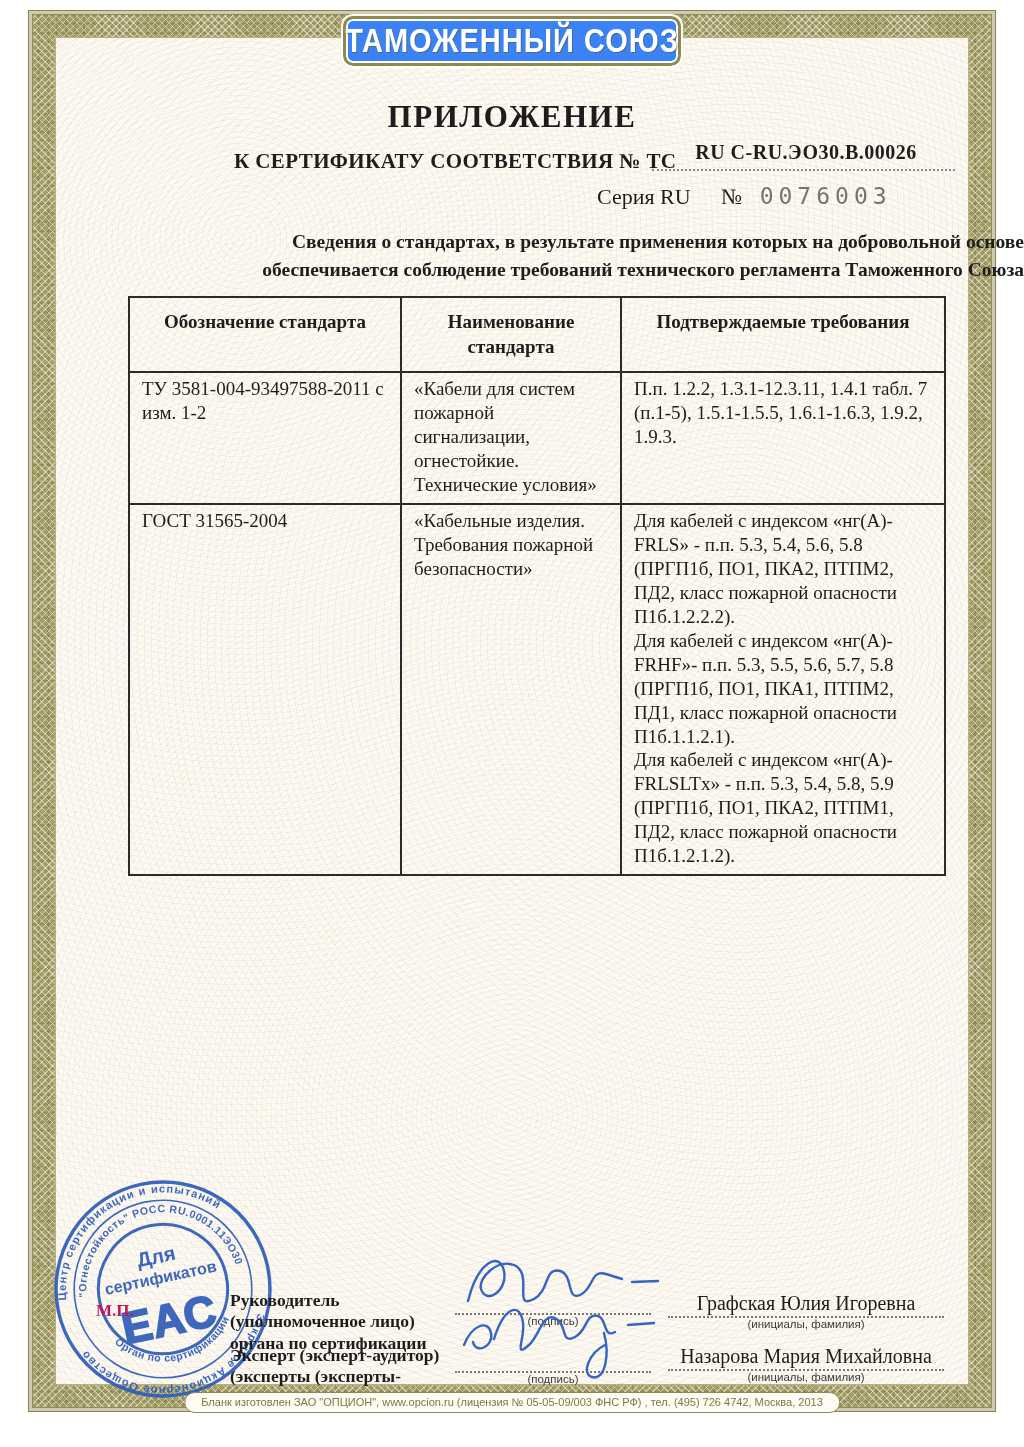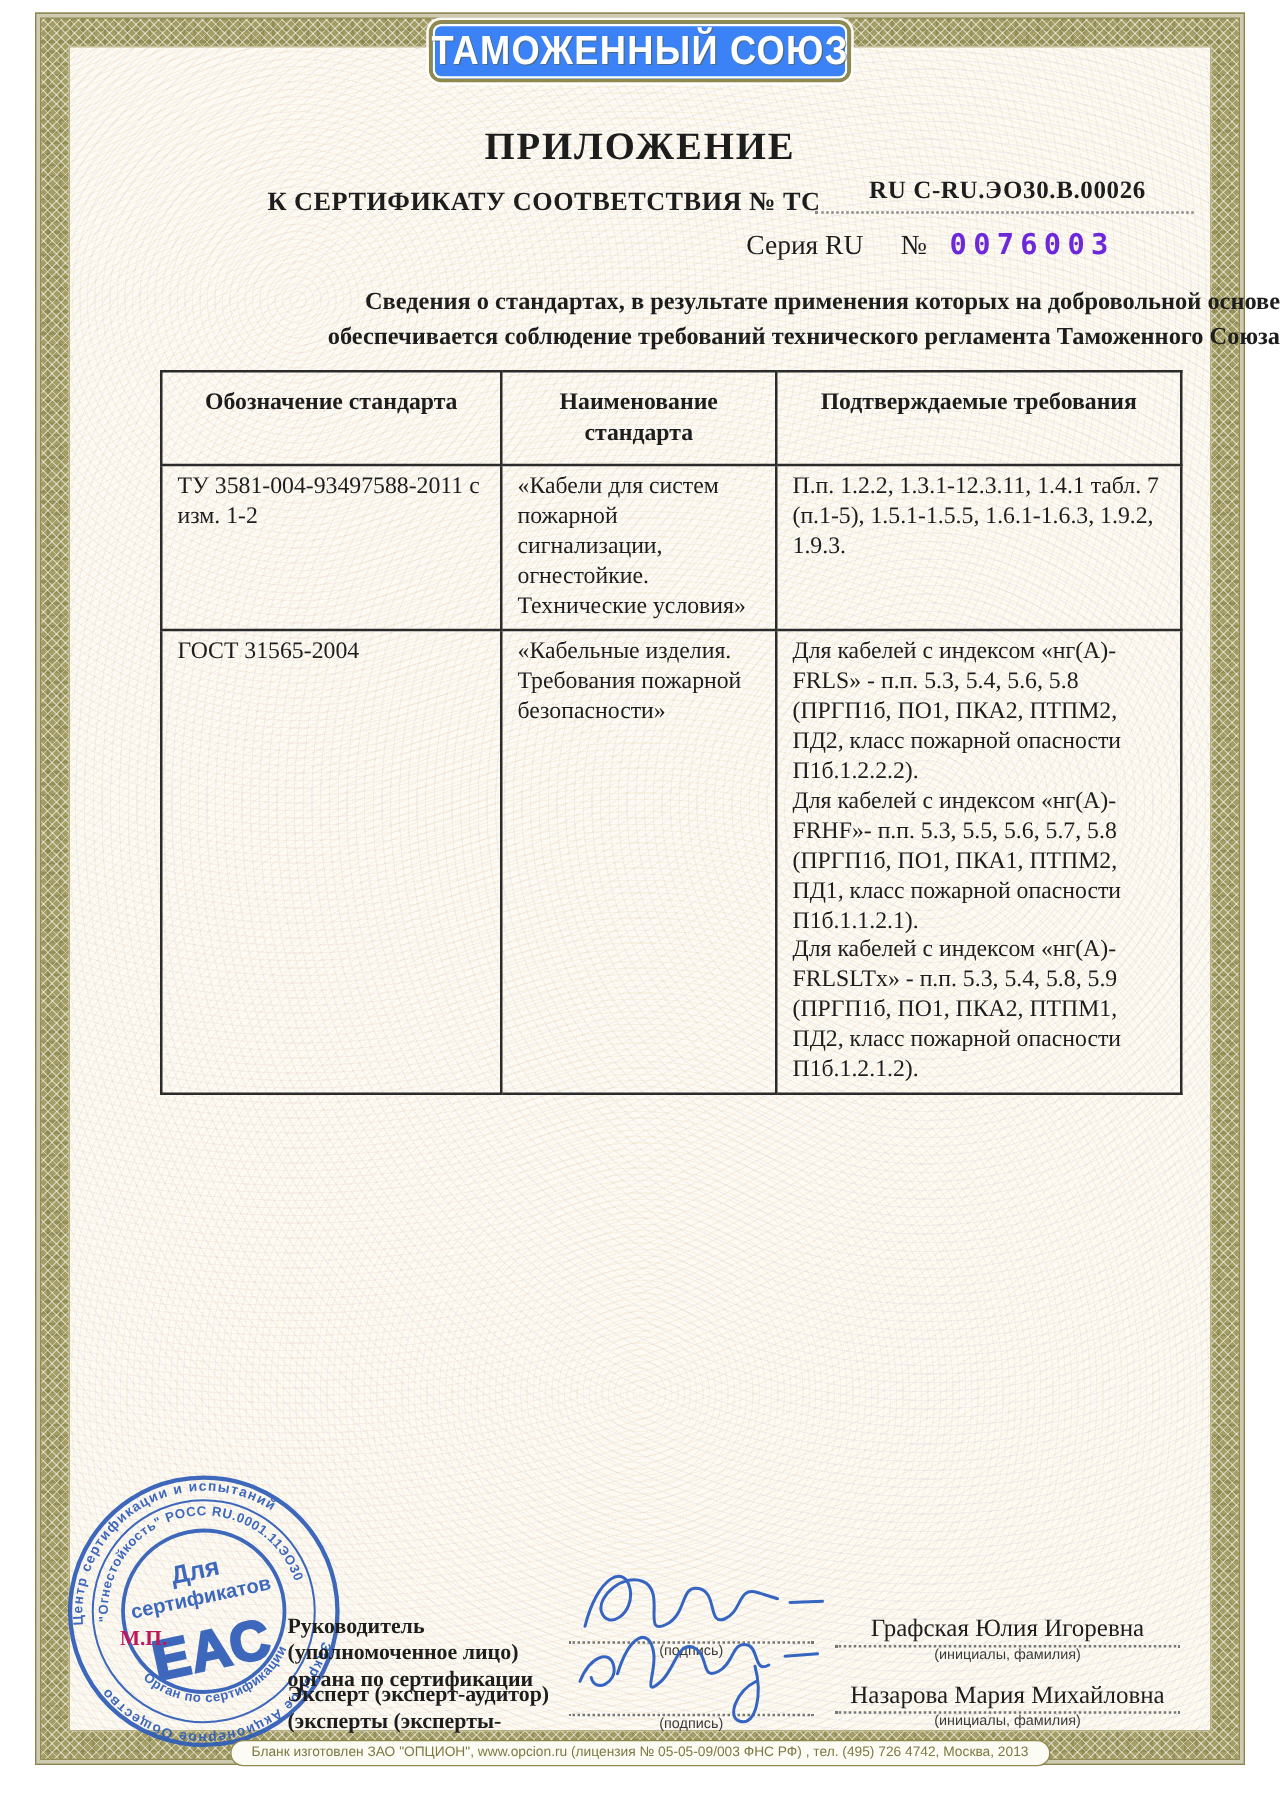--- a/index.html
+++ b/index.html
@@ -39,30 +39,30 @@
   }
   .banner-text {
     color:#fff; font-family:"Liberation Sans", sans-serif; font-weight:bold;
     font-size:29px; letter-spacing:1px; transform:scaleY(1.12);
     text-shadow:1px 1px 0 rgba(90,85,40,.55); white-space:nowrap;
   }
 
   
   .doc-title { position:absolute; left:0; top:99px; width:1024px; text-align:center;
     font-size:31px; font-weight:bold; letter-spacing:1.5px; }
-  .subtitle  { position:absolute; left:214px; top:149px; font-size:21px; font-weight:bold; letter-spacing:.4px; }
+  .subtitle  { position:absolute; left:234px; top:149px; font-size:21px; font-weight:bold; letter-spacing:.4px; }
   .cert-number { position:absolute; left:655px; top:141px; width:302px; text-align:center;
     font-size:20px; font-weight:bold; letter-spacing:.5px; }
   .cert-line { position:absolute; left:652px; top:149px; width:303px; height:22px;
     border-bottom:2px dotted #8a8a8a; }
   .series-row { position:absolute; left:597px; top:183px; display:flex; align-items:baseline; font-size:22px; }
   .series-label { margin-right:30px; }
   .number-sign { margin-right:18px; }
-  .series-number { font-family:"DejaVu Sans Mono", monospace; font-weight:bold;
-    font-size:23px; letter-spacing:5px; color:#6d28d9; }
+  .series-number { font-family:"DejaVu Sans Mono", monospace; font-weight:normal;
+    font-size:23px; letter-spacing:5px; color:#737373; }
 
   .intro { position:absolute; left:0; top:228px; width:1024px; text-align:right;
     font-weight:bold; font-size:19.5px; line-height:1.42; }
 
   
   table.stdtable { position:absolute; left:128px; top:296px; width:816px;
     border-collapse:collapse; table-layout:fixed; font-size:19px; }
   .stdtable th, .stdtable td { border:2px solid #2b2b2b; vertical-align:top;
     padding:4px 10px 6px 12px; line-height:1.26; }
   .stdtable th { text-align:center; font-weight:bold; padding:12px 6px; line-height:1.3; }

